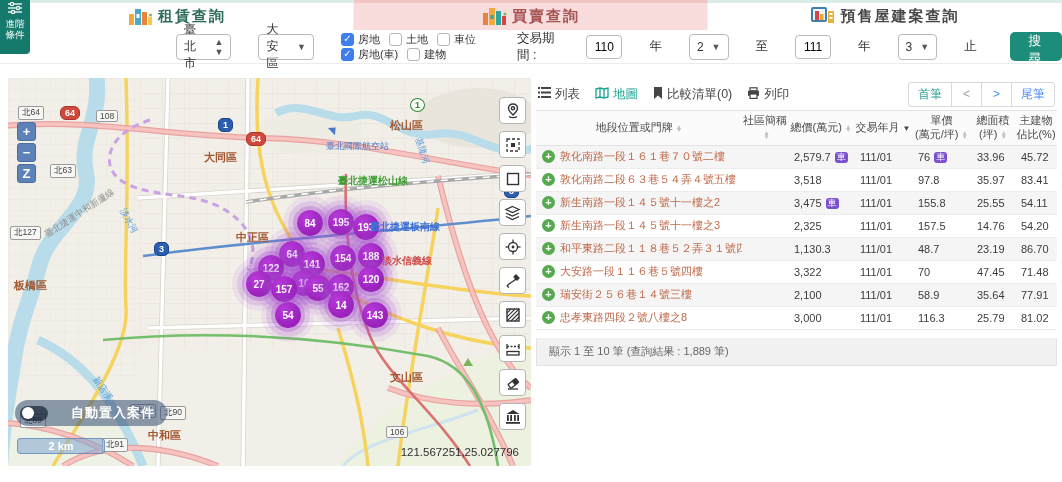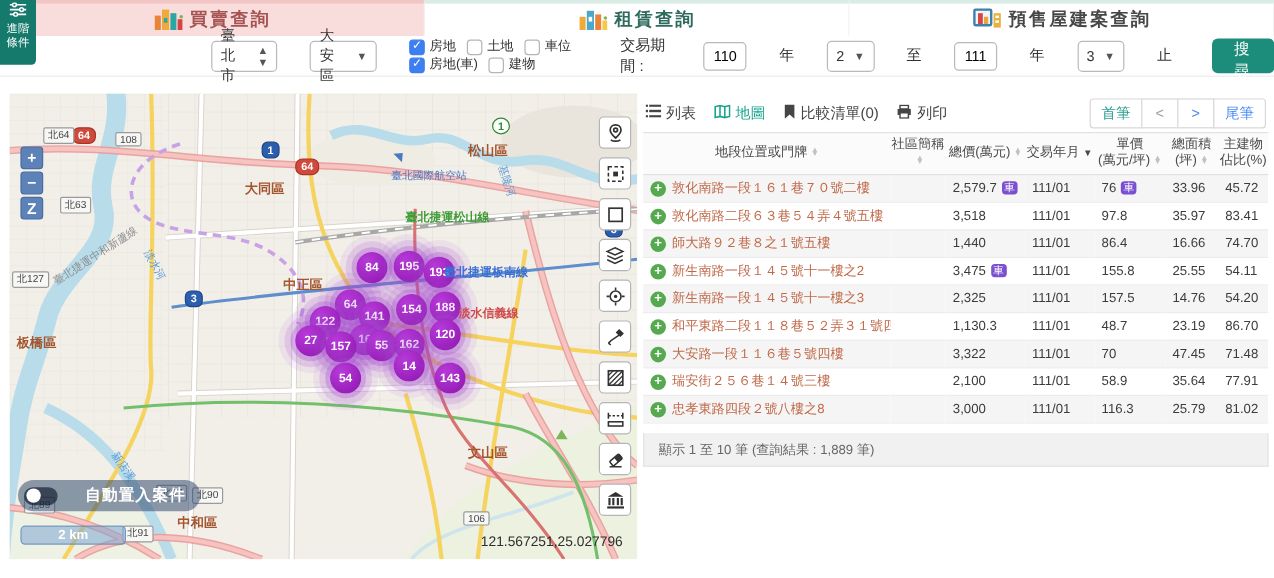--- a/index.html
+++ b/index.html
@@ -117,41 +117,41 @@
           <circle cx="10" cy="6" r="1.6" fill="#15796b"></circle>
           <circle cx="5" cy="10" r="1.6" fill="#15796b"></circle>
         </g>
       </svg>
   </span>
   <span>進階</span>
   <span>條件</span>
 </div>
 
 <div class="tabs">
+  <div class="tab t2">
+    <span><svg width="26" height="20" viewBox="0 0 26 20">
+          <rect x="2" y="9" width="5" height="11" fill="#f2a93b"></rect>
+          <rect x="8" y="4" width="6" height="16" fill="#4aa8c9"></rect>
+          <rect x="9.5" y="9" width="3" height="4" fill="#fff"></rect>
+          <rect x="15" y="7" width="5" height="13" fill="#e8833a"></rect>
+          <rect x="21" y="12" width="4" height="8" fill="#f2c94c"></rect>
+          <circle cx="23.5" cy="10" r="1.5" fill="#7cb65a"></circle>
+        </svg></span>
+    <span>租賃查詢</span>
+  </div>
   <div class="tab active t1">
     <span><svg width="26" height="20" viewBox="0 0 26 20">
           <rect x="2" y="8" width="5" height="12" fill="#e8833a"></rect>
           <rect x="8" y="3" width="6" height="17" fill="#f2a93b"></rect>
           <rect x="9.5" y="10" width="3" height="4" fill="#2ca6a4"></rect>
           <rect x="15" y="6" width="5" height="14" fill="#2ca6a4"></rect>
           <rect x="21" y="11" width="4" height="9" fill="#d64545"></rect>
           <circle cx="24" cy="9" r="1.5" fill="#7cb65a"></circle>
         </svg></span>
     <span>買賣查詢</span>
-  </div>
-  <div class="tab t2">
-    <span><svg width="26" height="20" viewBox="0 0 26 20">
-          <rect x="2" y="9" width="5" height="11" fill="#f2a93b"></rect>
-          <rect x="8" y="4" width="6" height="16" fill="#4aa8c9"></rect>
-          <rect x="9.5" y="9" width="3" height="4" fill="#fff"></rect>
-          <rect x="15" y="7" width="5" height="13" fill="#e8833a"></rect>
-          <rect x="21" y="12" width="4" height="8" fill="#f2c94c"></rect>
-          <circle cx="23.5" cy="10" r="1.5" fill="#7cb65a"></circle>
-        </svg></span>
-    <span>租賃查詢</span>
   </div>
   <div class="tab t4">
     <span><svg width="26" height="20" viewBox="0 0 26 20">
           <rect x="1" y="2" width="16" height="15" rx="2" fill="#3f7fae"></rect>
           <rect x="3" y="4" width="12" height="11" fill="#eef4f8"></rect>
           <rect x="5" y="6" width="4" height="9" fill="#d64545"></rect>
           <rect x="10" y="9" width="3.5" height="6" fill="#e8a53a"></rect>
           <rect x="18" y="6" width="6" height="12" fill="#e8b23a"></rect>
           <rect x="19.5" y="8" width="3" height="2" fill="#fff"></rect>
           <rect x="19.5" y="12" width="3" height="2" fill="#fff"></rect>
@@ -405,21 +405,21 @@
       <span class="mlabel lab-box-grey" style="left: 88px; top: 32px;">108</span>
       <span class="mlabel lab-shield-green" style="left: 402px; top: 20px;">1</span>
       <span class="mlabel lab-shield-blue" style="left: 210px; top: 40px;">1</span>
       <span class="mlabel lab-shield-blue" style="left: 146px; top: 164px;">3</span>
       <span class="mlabel lab-shield-blue" style="left: 496px; top: 106px;">3</span>
       <span class="mlabel lab-box-grey" style="left: 378px; top: 348px;">106</span>
       <span class="mlabel lab-box-grey" style="left: 94px; top: 360px;">北91</span>
       <span class="mlabel lab-box-grey" style="left: 122px; top: 326px;">北97</span>
       <span class="mlabel lab-box-grey" style="left: 152px; top: 328px;">北90</span>
       <span class="mlabel lab-box-grey" style="left: 12px; top: 336px;">北89</span>
-      <span class="mlabel lab-box-grey" style="left: 28px; top: 28px;">北64</span>
+      <span class="mlabel lab-box-grey" style="left: 10px; top: 28px;">北64</span>
       <span class="mlabel lab-box-grey" style="left: 42px; top: 86px;">北63</span>
       <span class="mlabel lab-box-grey" style="left: 2px; top: 148px;">北127</span>
     </div>
 </div>
 
 <div class="results">
   <div class="rtoolbar">
     <span class="tool-item">
       <span><svg width="13" height="11" viewBox="0 0 13 11" fill="#454545">
             <rect y="0" width="2" height="2"></rect>
@@ -495,29 +495,20 @@
         <tr>
           <td><span class="plus">+</span><span class="addr">敦化南路二段６３巷５４弄４號五樓</span></td>
           <td></td>
           <td>3,518</td>
           <td>111/01</td>
           <td>97.8</td>
           <td>35.97</td>
           <td>83.41</td>
         </tr>
         <tr>
-          <td><span class="plus">+</span><span class="addr">師大路９２巷８之１號五樓</span></td>
-          <td></td>
-          <td>1,440</td>
-          <td>111/01</td>
-          <td>86.4</td>
-          <td>16.66</td>
-          <td>74.70</td>
-        </tr>
-        <tr>
           <td><span class="plus">+</span><span class="addr">新生南路一段１４５號十一樓之2</span></td>
           <td></td>
           <td>3,475<span class="car">車</span></td>
           <td>111/01</td>
           <td>155.8</td>
           <td>25.55</td>
           <td>54.11</td>
         </tr>
         <tr>
           <td><span class="plus">+</span><span class="addr">新生南路一段１４５號十一樓之3</span></td>

